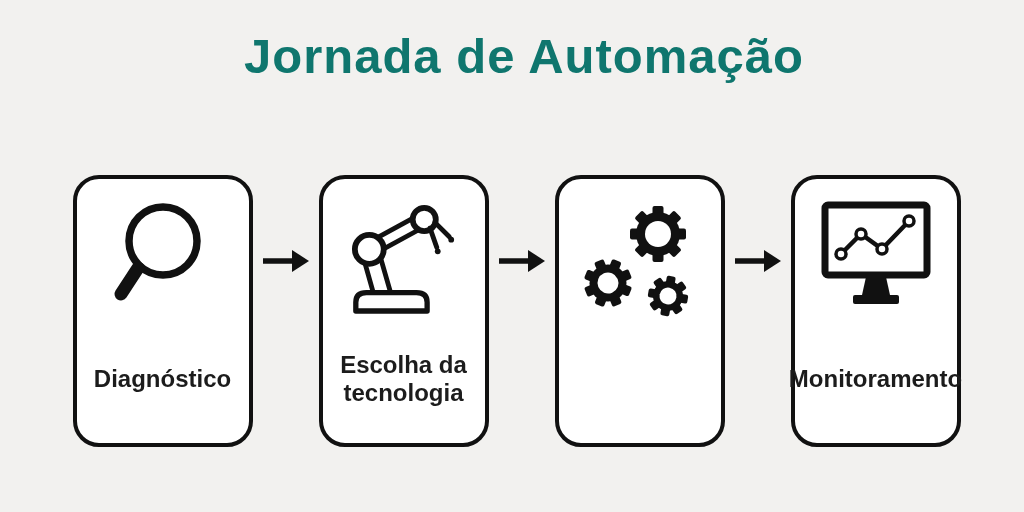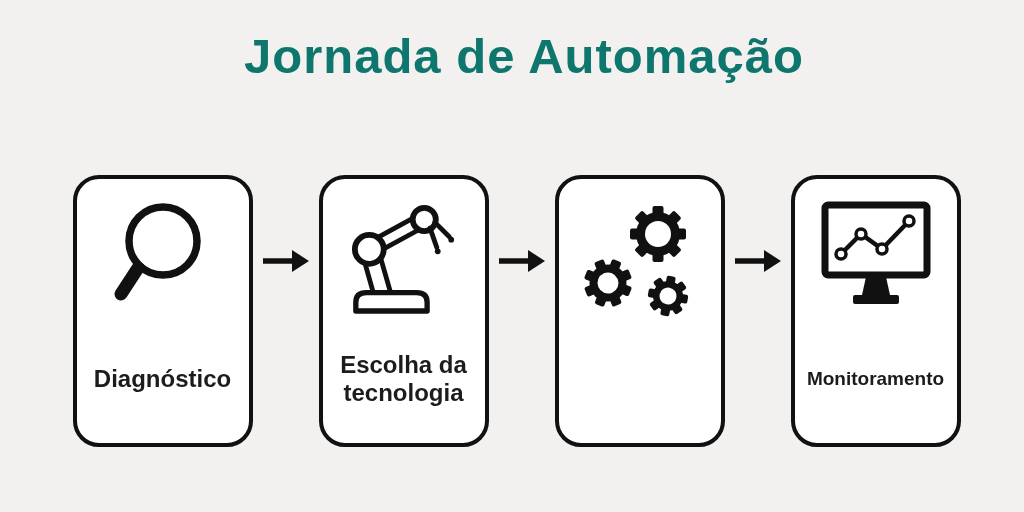--- a/index.html
+++ b/index.html
@@ -60,21 +60,21 @@
     display: flex;
     align-items: center;
     justify-content: center;
     text-align: center;
     font-size: 24px;
     font-weight: bold;
     line-height: 1.17;
     color: #1c1c1c;
   }
   .card-label.small {
-    font-size: 19px;
+    font-size: 24px;
     white-space: nowrap;
     left: 2px;
     right: 2px;
   }
   .connector {
     width: 66px;
     margin-top: 73px;
     display: flex;
     justify-content: center;
     flex-shrink: 0;

